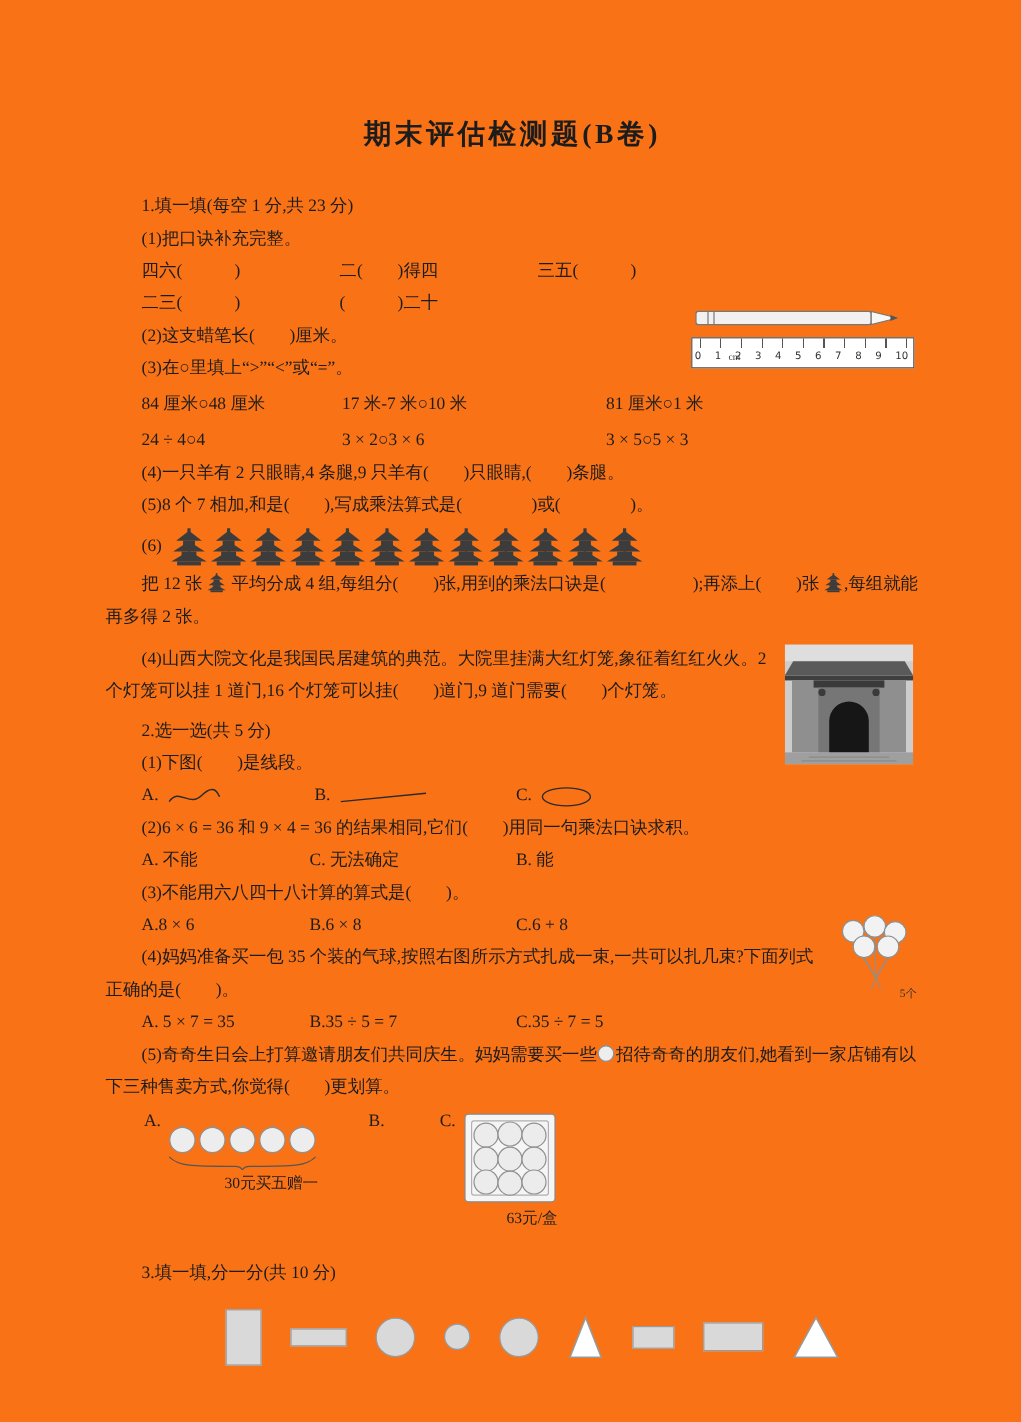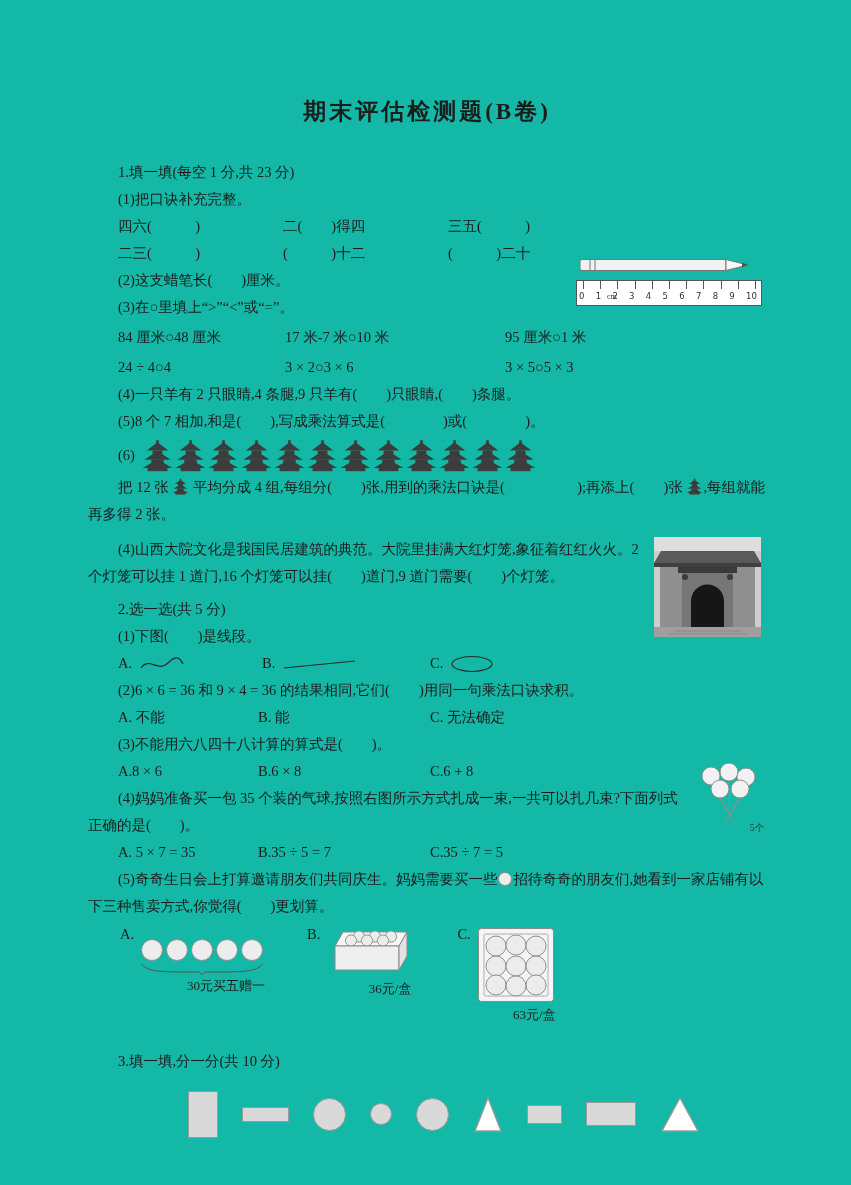--- a/index.html
+++ b/index.html
@@ -1,17 +1,17 @@
 <!DOCTYPE html>
 <html><head>
 <meta charset="utf-8">
 <style>
   *{box-sizing:border-box}
   html,body{margin:0;padding:0;background:#e9e9e9}
-  .page{position:relative;width:851px;height:1185px;margin:0 auto;background:#14b8a6;
+  .page{position:relative;width:851px;height:1185px;margin:0 auto;background:#f97316;
         font-family:"Liberation Serif","DejaVu Serif",serif;color:#1c1c1c;font-size:14.5px;overflow:hidden}
   .content{position:absolute;left:88px;top:96px;width:678px}
   .title{text-align:center;font-size:23px;font-weight:700;letter-spacing:3px;margin:0 0 32px 0}
   .ln{margin:0;line-height:27px}
   .ind{padding-left:30px}
   .tind{text-indent:30px}
   .cols3{display:grid;grid-template-columns:165px 165px auto;line-height:27px;padding-left:30px}
   .cmp{display:grid;grid-template-columns:167px 220px auto;line-height:28px;padding-left:30px}
   .opts{display:grid;grid-template-columns:140px 172px auto;line-height:27px;padding-left:30px;align-items:center}
   .opt{display:inline-flex;align-items:center;gap:6px}
@@ -86,29 +86,28 @@
 
     <p class="ln ind">1.填一填(每空 1 分,共 23 分)</p>
     <p class="ln ind">(1)把口诀补充完整。</p>
     <div class="cols3">
       <span>四六(　　　)</span>
       <span>二(　　)得四</span>
       <span>三五(　　　)</span>
     </div>
     <div class="cols3">
       <span>二三(　　　)</span>
-      <span>(　　　)十二</span>
       <span>(　　　)二十</span>
     </div>
     <p class="ln ind">(2)这支蜡笔长(　　)厘米。</p>
     <p class="ln ind">(3)在○里填上“&gt;”“&lt;”或“=”。</p>
     <div class="cmp mt2">
       <span>84 厘米○48 厘米</span>
       <span>17 米-7 米○10 米</span>
-      <span>95 厘米○1 米</span>
+      <span>81 厘米○1 米</span>
     </div>
     <div class="cmp mt2">
       <span>24 ÷ 4○4</span>
       <span>3 × 2○3 × 6</span>
       <span>3 × 5○5 × 3</span>
     </div>
     <p class="ln ind">(4)一只羊有 2 只眼睛,4 条腿,9 只羊有(　　)只眼睛,(　　)条腿。</p>
     <p class="ln ind">(5)8 个 7 相加,和是(　　),写成乘法算式是(　　　　)或(　　　　)。</p>
 
     <div class="pagoda-row">
@@ -176,22 +175,22 @@
       <span class="opt">
         <span>C.</span>
         <svg width="46" height="18" viewBox="0 0 46 18">
           <ellipse cx="23" cy="9" rx="20" ry="7.5" fill="none" stroke="#2a2a2a" stroke-width="1.1"></ellipse>
         </svg>
       </span>
     </div>
     <p class="ln ind">(2)6 × 6 = 36 和 9 × 4 = 36 的结果相同,它们(　　)用同一句乘法口诀求积。</p>
     <div class="opts">
       <span>A. 不能</span>
+      <span>C. 无法确定</span>
       <span>B. 能</span>
-      <span>C. 无法确定</span>
     </div>
     <p class="ln ind">(3)不能用六八四十八计算的算式是(　　)。</p>
     <div class="opts">
       <span>A.8 × 6</span>
       <span>B.6 × 8</span>
       <span>C.6 + 8</span>
     </div>
     <p class="ln tind" style="width:600px">(4)妈妈准备买一包 35 个装的气球,按照右图所示方式扎成一束,一共可以扎几束?下面列式正确的是(　　)。</p>
     <div class="opts">
       <span>A. 5 × 7 = 35</span>
@@ -223,36 +222,20 @@
             </g>
           </svg>
           <svg width="126" height="13" viewBox="0 0 126 13">
             <path d="M2 2 C 10 10, 20 10, 57 10 C 61 10, 62 11, 63 13 C 64 11, 65 10, 69 10 C 106 10, 116 10, 124 2" fill="none" stroke="#555" stroke-width="1"></path>
           </svg>
           <div class="caption">30元买五赠一</div>
         </div>
       </div>
       <div class="offer offer-b">
         <span>B.</span>
-        <div class="offer-body">
-          <svg width="86" height="52" viewBox="0 0 86 52">
-            <polygon points="10,20 74,20 82,6 18,6" fill="#f7f7f7" stroke="#8a8a8a" stroke-width="1"></polygon>
-            <g fill="#ececec" stroke="#909090" stroke-width="1">
-              <circle cx="34" cy="10.5" r="5.6"></circle>
-                <circle cx="50" cy="10.5" r="5.6"></circle>
-                <circle cx="66" cy="10.5" r="5.6"></circle>
-              <circle cx="26" cy="14.5" r="5.6"></circle>
-                <circle cx="42" cy="14.5" r="5.6"></circle>
-                <circle cx="58" cy="14.5" r="5.6"></circle>
-            </g>
-            <polygon points="10,20 74,20 74,44 10,44" fill="#efefef" stroke="#8a8a8a" stroke-width="1"></polygon>
-            <polygon points="74,20 82,6 82,30 74,44" fill="#e2e2e2" stroke="#8a8a8a" stroke-width="1"></polygon>
-          </svg>
-          <div class="caption">36元/盒</div>
-        </div>
       </div>
       <div class="offer offer-c">
         <span>C.</span>
         <div class="offer-body">
           <svg width="80" height="78" viewBox="0 0 80 78">
             <rect x="2.5" y="2.5" width="75" height="73" rx="3" fill="#f5f5f5" stroke="#8a8a8a" stroke-width="1"></rect>
             <rect x="8" y="8" width="64" height="62" rx="2" fill="none" stroke="#b0b0b0" stroke-width="1"></rect>
             <g fill="#ececec" stroke="#909090" stroke-width="1">
               <circle cx="20" cy="20" r="10"></circle>
                 <circle cx="40" cy="19" r="10"></circle>

